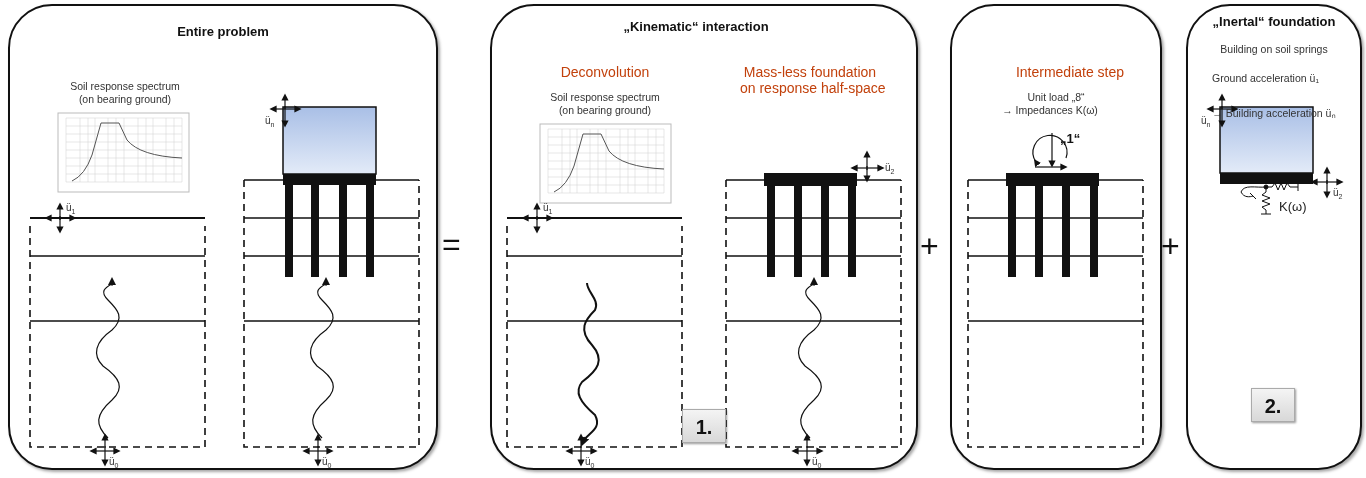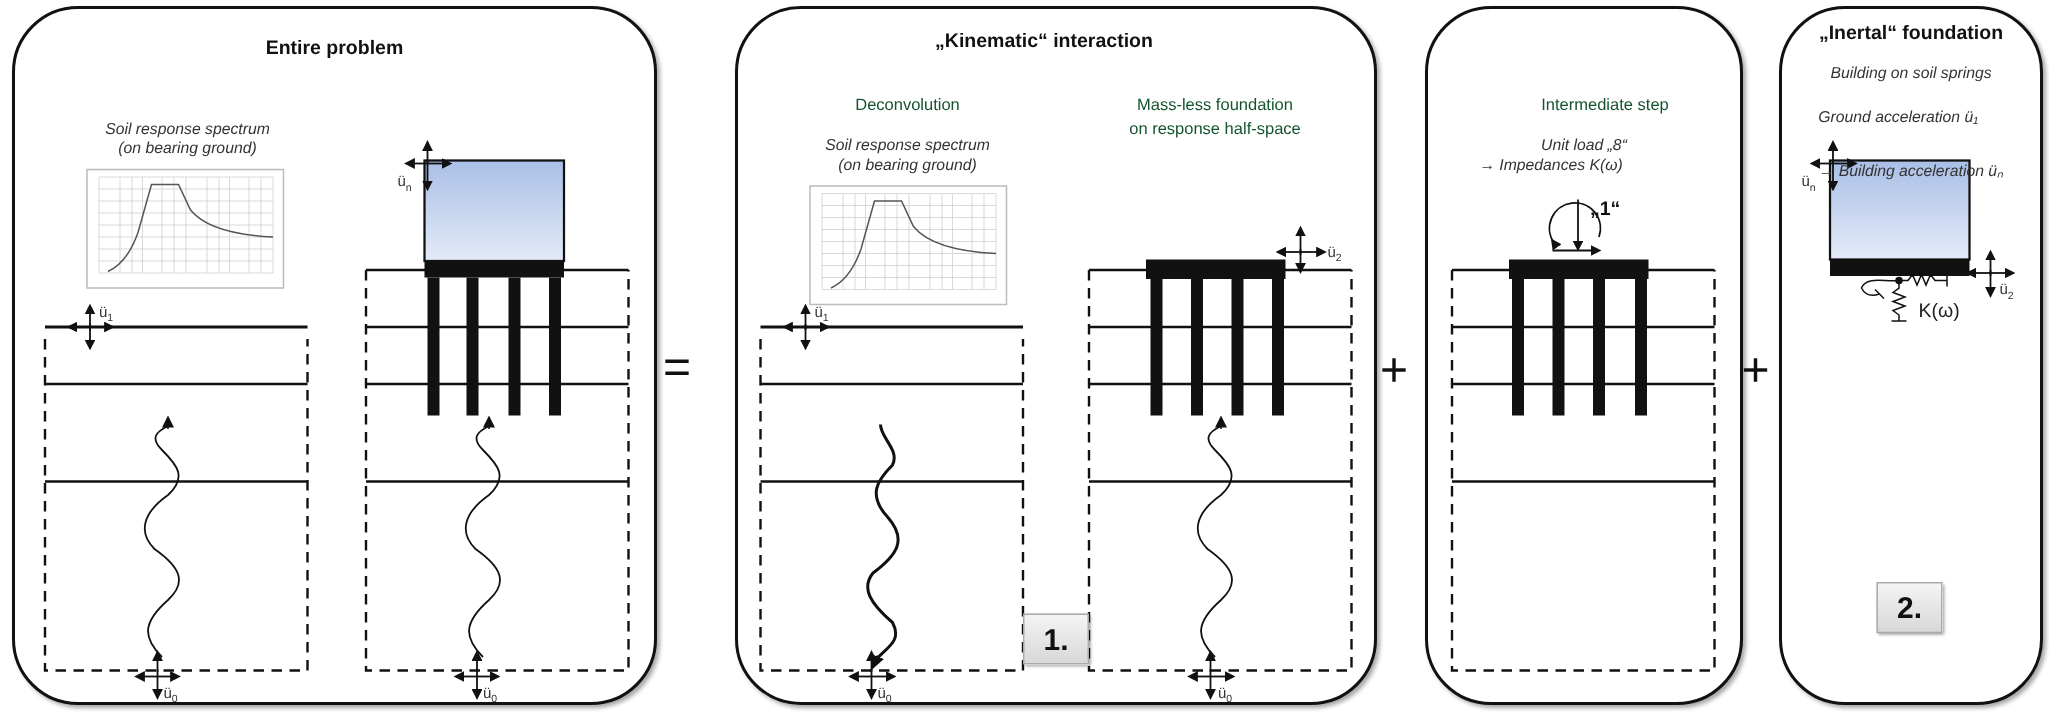--- a/index.html
+++ b/index.html
@@ -1,21 +1,21 @@
 <!DOCTYPE html>
 <html><head>
 <meta charset="utf-8">
 <style>
   html, body { margin:0; padding:0; background:#ffffff; }
   body { width:1366px; height:478px; position:relative; overflow:hidden; font-family:"Liberation Sans", sans-serif; color:#222; }
   .panel { position:absolute; border:2px solid #111; border-radius:44px; background:#fff; box-shadow:2px 2px 3px rgba(0,0,0,0.35); box-sizing:border-box; }
   .t { position:absolute; white-space:nowrap; text-align:center; }
   .title { font-weight:bold; font-size:13px; color:#111; }
-  .sub { font-size:11px; color:#14532d; }
-  .small { font-size:10.5px; color:#333;font-style:italic; }
+  .sub { font-size:14px; color:#c2410c; }
+  .small { font-size:10.5px; color:#333; }
   .op { position:absolute; font-size:32px; color:#111; font-weight:normal; line-height:1; }
   .badge { position:absolute; width:44px; height:34px; background:linear-gradient(#f4f4f4,#d8d8d8); border:1px solid #aaa; box-shadow:1px 1px 2px rgba(0,0,0,0.4); font-weight:bold; font-size:20px; text-align:center; line-height:34px; color:#111; box-sizing:border-box; }
   svg.over { position:absolute; left:0; top:0; }
   .lbl { font-family:"Liberation Sans", sans-serif; font-size:10px; fill:#333; }
 </style>
 </head>
 <body>
 
 <div class="panel" style="left:8px;top:4px;width:430px;height:466px;"></div>
 <div class="panel" style="left:490px;top:4px;width:428px;height:466px;"></div>
@@ -267,21 +267,21 @@
 <div class="t title" style="left:482px;width:428px;top:19px;">„Kinematic“ interaction</div>
 <div class="t sub" style="left:540px;width:130px;top:64px;">Deconvolution</div>
 <div class="t small" style="left:540px;width:130px;top:91px;">Soil response spectrum</div>
 <div class="t small" style="left:540px;width:130px;top:104px;">(on bearing ground)</div>
 <div class="t sub" style="left:740px;width:140px;top:64px;">Mass-less foundation</div>
 <div class="t sub" style="left:740px;width:140px;top:80px;">on response half-space</div>
 <div class="badge" style="left:682px;top:409px;">1.</div>
 
 <div class="t sub" style="left:950px;width:240px;top:64px;">Intermediate step</div>
 <div class="t small" style="left:950px;width:212px;top:91px;">Unit load „8“</div>
-<div class="t small" style="left:950px;width:168px;top:104px;">→ Impedances  K(ω)</div>
+<div class="t small" style="left:950px;width:168px;top:104px;padding-left:16px;">→ Impedances  K(ω)</div>
 
 <div class="t title" style="left:1186px;width:176px;top:14px;">„Inertal“ foundation</div>
 <div class="t small" style="left:1186px;width:176px;top:43px;">Building on soil springs</div>
 <div class="t small" style="left:1186px;width:159px;top:72px;">Ground acceleration  ü₁</div>
 <div class="t small" style="left:1186px;width:176px;top:85px;margin-top:21px;">→ Building acceleration  üₙ</div>
 <div class="badge" style="left:1251px;top:388px;">2.</div>
 
 <div class="op" style="left:442px;top:228px;">=</div>
 <div class="op" style="left:920px;top:230px;">+</div>
 <div class="op" style="left:1161px;top:230px;">+</div>

